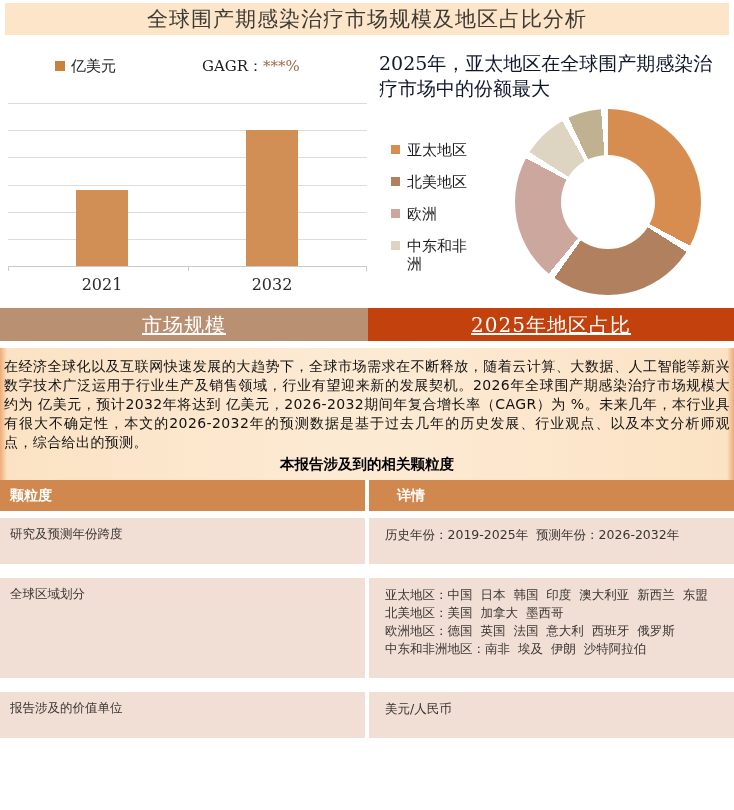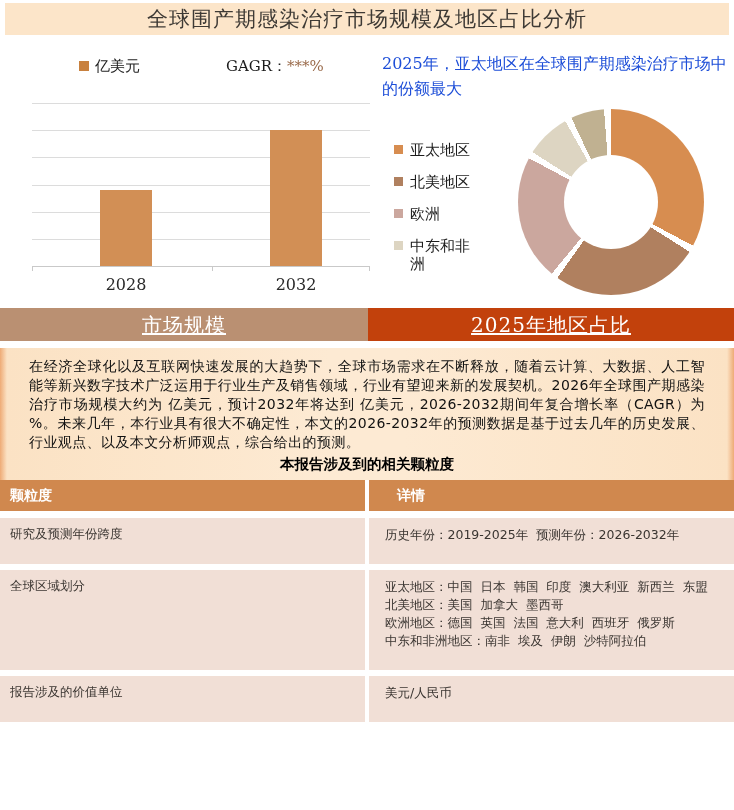--- a/index.html
+++ b/index.html
@@ -9,65 +9,65 @@
     position:relative;
   }
 
   
   .titlebar{margin:3px 5px 0;height:32px;background:#fce5c9;text-align:center;}
   .titlebar .t{font-family:"DejaVu Serif","Liberation Serif",serif;font-size:21px;
     line-height:33px;color:#3e3a35;font-weight:400;letter-spacing:1px;}
 
   
   .charts{display:flex;margin-top:6px;height:261px;}
-  .left-chart{width:373px;position:relative;padding-left:24px;}
+  .left-chart{width:373px;position:relative;}
   .legend-row{display:flex;align-items:center;height:20px;margin:15px 0 0 55px;font-size:15px;color:#1c1c1c;}
   .legend-swatch{width:10px;height:10px;background:#c8813f;margin-right:6px;flex:none;}
   .gagr{margin-left:86px;font-family:"DejaVu Serif","Liberation Serif",serif;font-size:15px;color:#1c1c1c;text-align:right;}
   .gagr .stars{color:#9a6b4b;}
   .plot{position:relative;margin:18px 6px 0 8px;height:172px;border-bottom:1px solid #c9c9c9;}
   .gridline{position:absolute;left:0;right:0;height:1px;background:#dcdcdc;}
   .bar{position:absolute;bottom:0;width:52px;}
   .tick{position:absolute;bottom:-5px;width:1px;height:5px;background:#c9c9c9;}
   .xlabels{position:relative;height:26px;margin:4px 6px 0 8px;
     font-family:"DejaVu Serif","Liberation Serif",serif;font-size:16px;color:#2a2a2a;}
   .xlabels span{position:absolute;top:4px;width:104px;text-align:center;}
 
   .right-chart{width:361px;position:relative;}
   .headline{margin:10px 0 0 6px;width:352px;font-family:"DejaVu Serif","Liberation Serif",serif;
-    font-size:16px;line-height:25px;color:#1d4ed8;}
+    font-size:19px;line-height:25px;color:#0f172a;}
   .donut-legend{position:absolute;left:18px;top:100px;}
   .dl-item{display:flex;margin-bottom:14px;font-size:15px;line-height:18px;color:#1c1c1c;}
   .dl-swatch{width:9px;height:9px;margin:4px 7px 0 0;flex:none;}
   .dl-label{max-width:68px;}
   .donut{position:absolute;left:142px;top:68px;width:186px;height:186px;border-radius:50%;}
   .donut::after{content:"";position:absolute;inset:46px;border-radius:50%;background:#ffffff;}
 
   
   .tabs{display:flex;height:33px;margin-top:6px;}
   .tab{font-family:"DejaVu Serif","Liberation Serif",serif;font-size:20px;color:#ffffff;
     text-align:center;line-height:34px;letter-spacing:1px;text-decoration:underline;}
   .tab-left{width:368px;background:#ba9072;}
   .tab-right{flex:1;background:#c2410c;}
 
   
   .para-block{
-    margin-top:7px;padding:9px 29px 2px;
+    margin-top:7px;padding:9px 4px 2px;
     background:linear-gradient(to right,#eeab76 0px,#fbe2c4 7px,#fdead3 45%,#fdead3 55%,#fbe2c4 calc(100% - 7px),#eeab76 100%);
   }
   .para{margin:0;font-size:14px;line-height:19px;letter-spacing:0.4px;color:#111;text-align:justify;}
   .tbl-title{text-align:center;font-size:14.5px;font-weight:bold;color:#000;margin:3px 0 4px;}
 
   
   .thead{display:flex;height:31px;}
   .th{background:#d0884e;color:#ffffff;font-weight:bold;font-size:14px;line-height:31px;box-sizing:border-box;}
   .th1{width:365px;padding-left:10px;}
   .th2{flex:1;margin-left:4px;padding-left:28px;}
   .tbody{margin-top:7px;}
-  .trow{display:flex;margin-bottom:6px;}
+  .trow{display:flex;margin-bottom:14px;}
   .tc{background:#f1dfd6;box-sizing:border-box;font-size:12.5px;color:#3a3531;}
   .c1{width:365px;padding:8px 8px 8px 10px;}
   .c2{flex:1;margin-left:4px;padding:8px 10px 20px 16px;line-height:18px;}
   .dline{white-space:pre-wrap;}
 </style>
 </head>
 <body>
 
 <div class="titlebar">
   <div class="t">全球围产期感染治疗市场规模及地区占比分析</div>
@@ -88,21 +88,21 @@
         <div class="gridline" style="top: 63.3333px;"></div>
         <div class="gridline" style="top: 36.1667px;"></div>
         <div class="gridline" style="top: 9px;"></div>
       <div class="bar" style="left: 68px; height: 76px; background: rgb(210, 143, 85);"></div>
       <div class="bar" style="left: 238px; height: 136px; background: rgb(210, 143, 85);"></div>
       <span class="tick" style="left:0;"></span>
       <span class="tick" style="left:180px;"></span>
       <span class="tick" style="right:0;"></span>
     </div>
     <div class="xlabels">
-      <span style="left:42px;">2028</span>
+      <span style="left:42px;">2021</span>
       <span style="left:212px;">2032</span>
     </div>
   </div>
 
   <div class="right-chart">
     <div class="headline">2025年，亚太地区在全球围产期感染治疗市场中的份额最大</div>
     <div class="donut-legend" id="donutLegend">
         <div class="dl-item">
           <span class="dl-swatch" style="background: rgb(215, 141, 80);"></span>
           <span class="dl-label">亚太地区</span>

